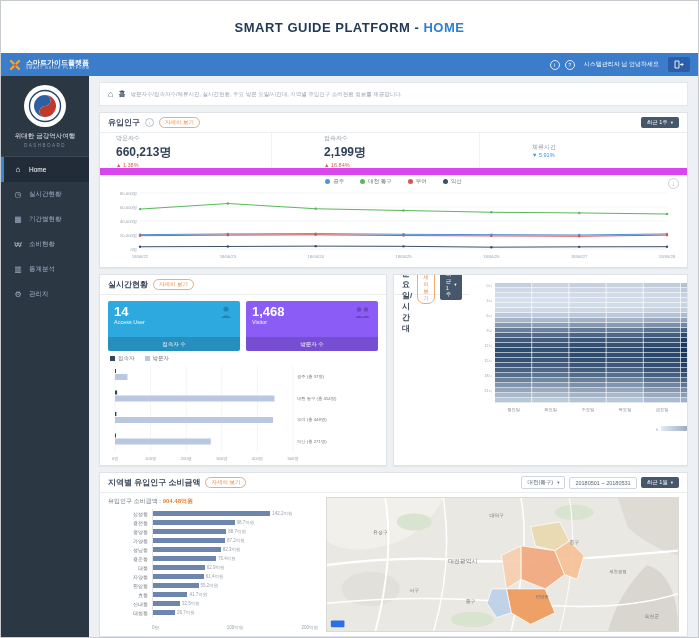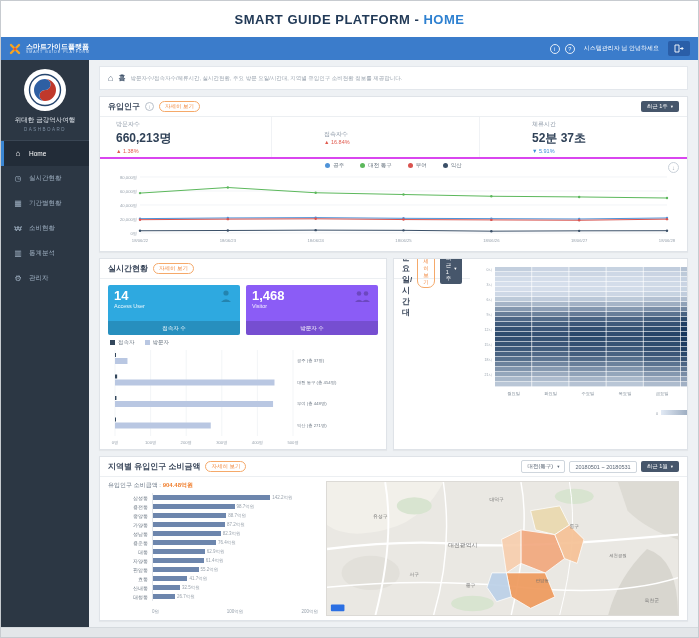--- a/index.html
+++ b/index.html
@@ -1,21 +1,21 @@
 <!DOCTYPE html>
 <html><head>
 <meta charset="utf-8">
 <style>
   * { margin:0; padding:0; box-sizing:border-box; }
   html,body { background:#cfd3d8; }
   body { font-family:"Liberation Sans", sans-serif; }
   #app { width:699px; height:638px; background:#eef1f4; position:relative; overflow:hidden; border:1px solid #c7cbd0; }
 
   
-  .top-header { height:36px; background:#fff; display:flex; align-items:center; justify-content:center;
+  .top-header { height:52px; background:#fff; display:flex; align-items:center; justify-content:center;
     font-size:13px; font-weight:bold; color:#223a57; letter-spacing:.5px; }
   .top-header .hl { color:#2e80d0; margin-left:4px; }
 
   
   .navbar { height:23px; background:#3b7ccb; display:flex; align-items:center; padding:0 8px; color:#fff; gap:5px; }
   .brand-mark { width:12px; height:12px; display:block; }
   .brand-text { display:flex; flex-direction:column; line-height:1; }
   .brand-title { font-size:7px; font-weight:bold; }
   .brand-sub { font-size:3.5px; color:#cfe0f5; letter-spacing:1px; margin-top:1px; }
   .nav-right { margin-left:auto; display:flex; align-items:center; gap:5px; }
@@ -51,21 +51,21 @@
   .card-title { font-size:8px; font-weight:bold; color:#39465a; }
   .info-i { width:9px; height:9px; border-radius:50%; border:1px solid #b8c0ca; color:#b8c0ca; font-size:5px;
     display:flex; align-items:center; justify-content:center; }
   .badge-detail { font-size:5.5px; color:#f0883e; border:1px solid #f5a96a; border-radius:7px; padding:1px 5px; cursor:pointer; }
   .btn-range { margin-left:auto; background:#46566b; color:#fff; font-size:5.5px; padding:2px 6px; border-radius:2px;
     display:flex; gap:3px; align-items:center; cursor:pointer; }
   .caret { font-size:4.5px; }
 
   
   .usage-card { height:156px; margin-bottom:6px; overflow:hidden; }
-  .stats-row { display:flex; height:42px; border-bottom:2px solid #d946ef;gap:36px; }
+  .stats-row { display:flex; height:42px; border-bottom:7px solid #d946ef;gap:36px; }
   .stat { flex:1; display:flex; flex-direction:column; justify-content:center; padding-left:16px; border-right:1px solid #f0f2f5; }
   .stat:last-child { border-right:none; }
   .stat-label { font-size:6px; color:#8b97a5; }
   .stat-value { font-size:12px; font-weight:bold; color:#2f4157; margin:1px 0; }
   .stat-change { font-size:5.5px; }
   .stat-change.up { color:#e05a4e; }
   .stat-change.down { color:#3f8fd6; }
   .usage-chart { position:relative; padding:0 6px 2px; }
   .chart-legend { display:flex; justify-content:center; gap:16px; font-size:5.5px; color:#67737f; padding:3px 0; }
   .leg-item { display:flex; align-items:center; gap:3px; }
@@ -211,25 +211,25 @@
           </span>
         </div>
         <div class="stats-row" id="stats-row">
             <div class="stat">
               <span class="stat-label">방문자수</span>
               <span class="stat-value">660,213명</span>
               <span class="stat-change up">▲ 1.38%</span>
             </div>
             <div class="stat">
               <span class="stat-label">접속자수</span>
+              <span class="stat-value">2,199명</span>
               <span class="stat-change up">▲ 16.84%</span>
             </div>
             <div class="stat">
               <span class="stat-label">체류시간</span>
-              <span class="stat-value">52분 37초</span>
               <span class="stat-change down">▼ 5.91%</span>
             </div>
           </div>
         <div class="usage-chart">
           <div class="chart-legend" id="usage-legend">
               <span class="leg-item">
                 <span class="leg-dot" style="background:#4f93d8"></span>
                 <span>공주</span>
               </span>
               <span class="leg-item">

